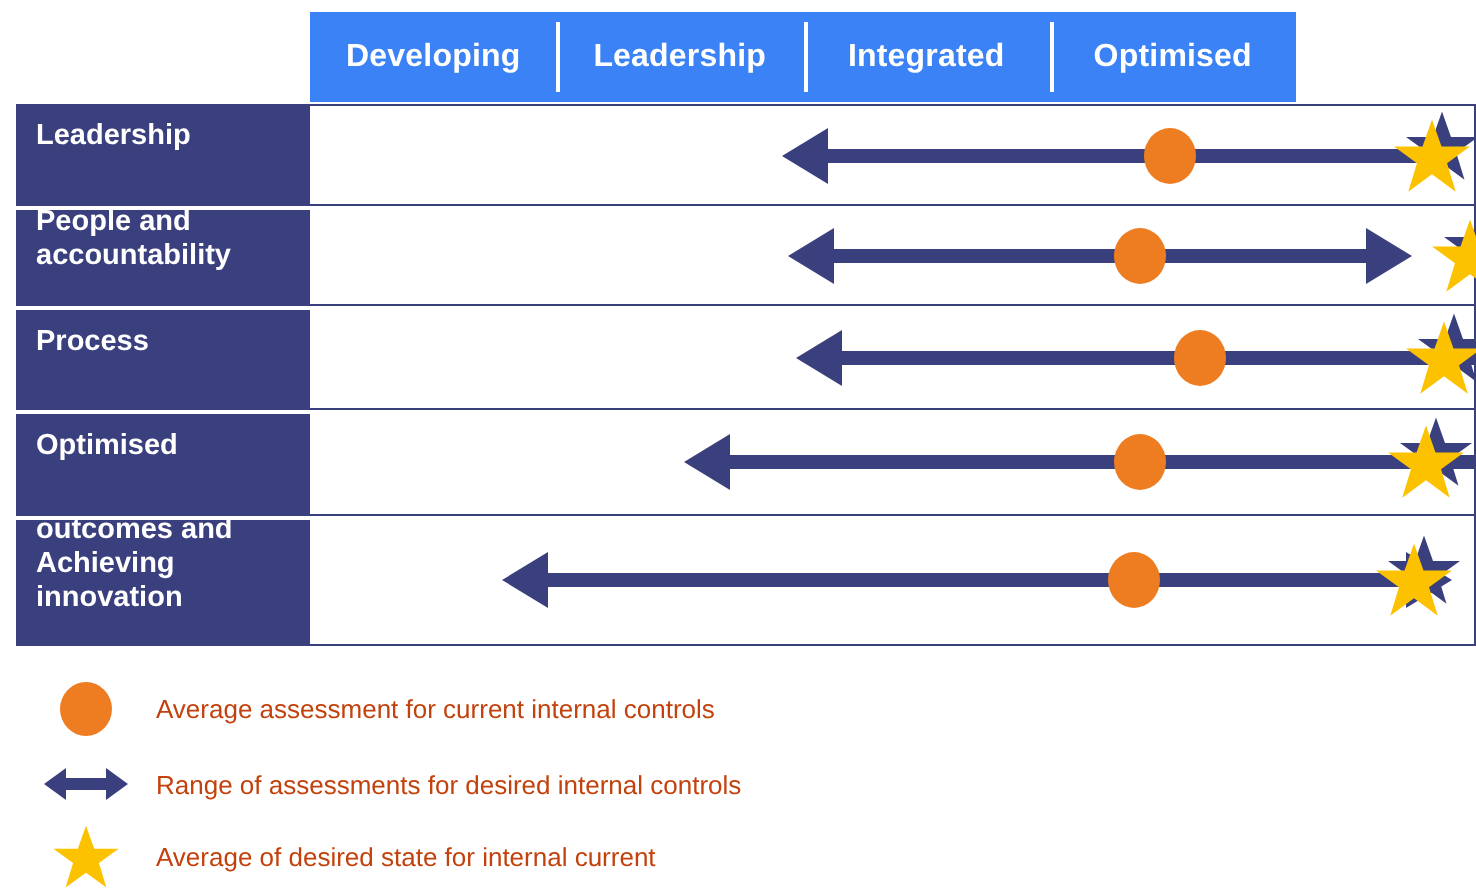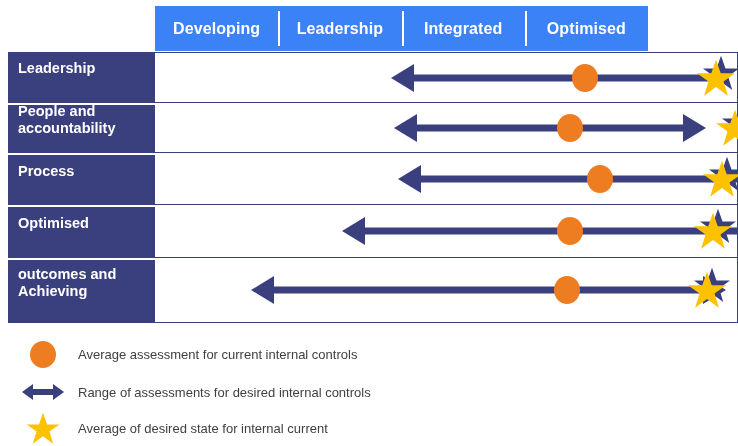--- a/index.html
+++ b/index.html
@@ -107,21 +107,21 @@
   }
   .legend-dot{width:26px;height:27px;border-radius:50%;background:#EE7D22;}
   .legend-arrow{position:relative;width:42px;height:16px;}
   .legend-arrow .bar{position:absolute;left:9px;top:5px;width:24px;height:6px;background:#3A3F7D;}
   .legend-arrow .lh{position:absolute;left:0;top:0;width:0;height:0;
     border-top:8px solid transparent;border-bottom:8px solid transparent;border-right:11px solid #3A3F7D;}
   .legend-arrow .rh{position:absolute;right:0;top:0;width:0;height:0;
     border-top:8px solid transparent;border-bottom:8px solid transparent;border-left:11px solid #3A3F7D;}
   .legend-text{
     position:absolute;left:78px;
-    font-size:13px;color:#404040;
+    font-size:13px;color:#c2410c;
     font-family:"Liberation Sans", sans-serif;
     white-space:nowrap;
   }
 </style>
 </head>
 <body>
 
 <div id="maturity-matrix">
 
   <div class="header-row">
@@ -224,20 +224,21 @@
             </svg>
           </div>
           <div class="avg-dot" style="left: 415.387px; top: 26px;"></div>
         </div>
     </div>
 
     <div class="matrix-row" style="top:206px;height:65px;">
       <div class="row-label">
         <span>outcomes and</span>
         <span>Achieving</span>
+        <span>innovation</span>
       </div>
       <div class="row-track">
           <div class="range-line" style="left: 116.195px; width: 435.145px; top: 32px;"></div>
           <div class="arrow-head left" style="left: 96.195px; top: 32px;"></div>
           <div class="arrow-head right" style="left: 548.34px; top: 32px;"></div>
           <div class="star" style="left: 557.393px; top: 27px;">
             <svg width="38" height="36" viewBox="0 0 100 96">
               <polygon points="50,2 62,36 98,36 69,57 80,93 50,71 20,93 31,57 2,36 38,36" fill="#3A3F7D"></polygon>
             </svg>
           </div>

